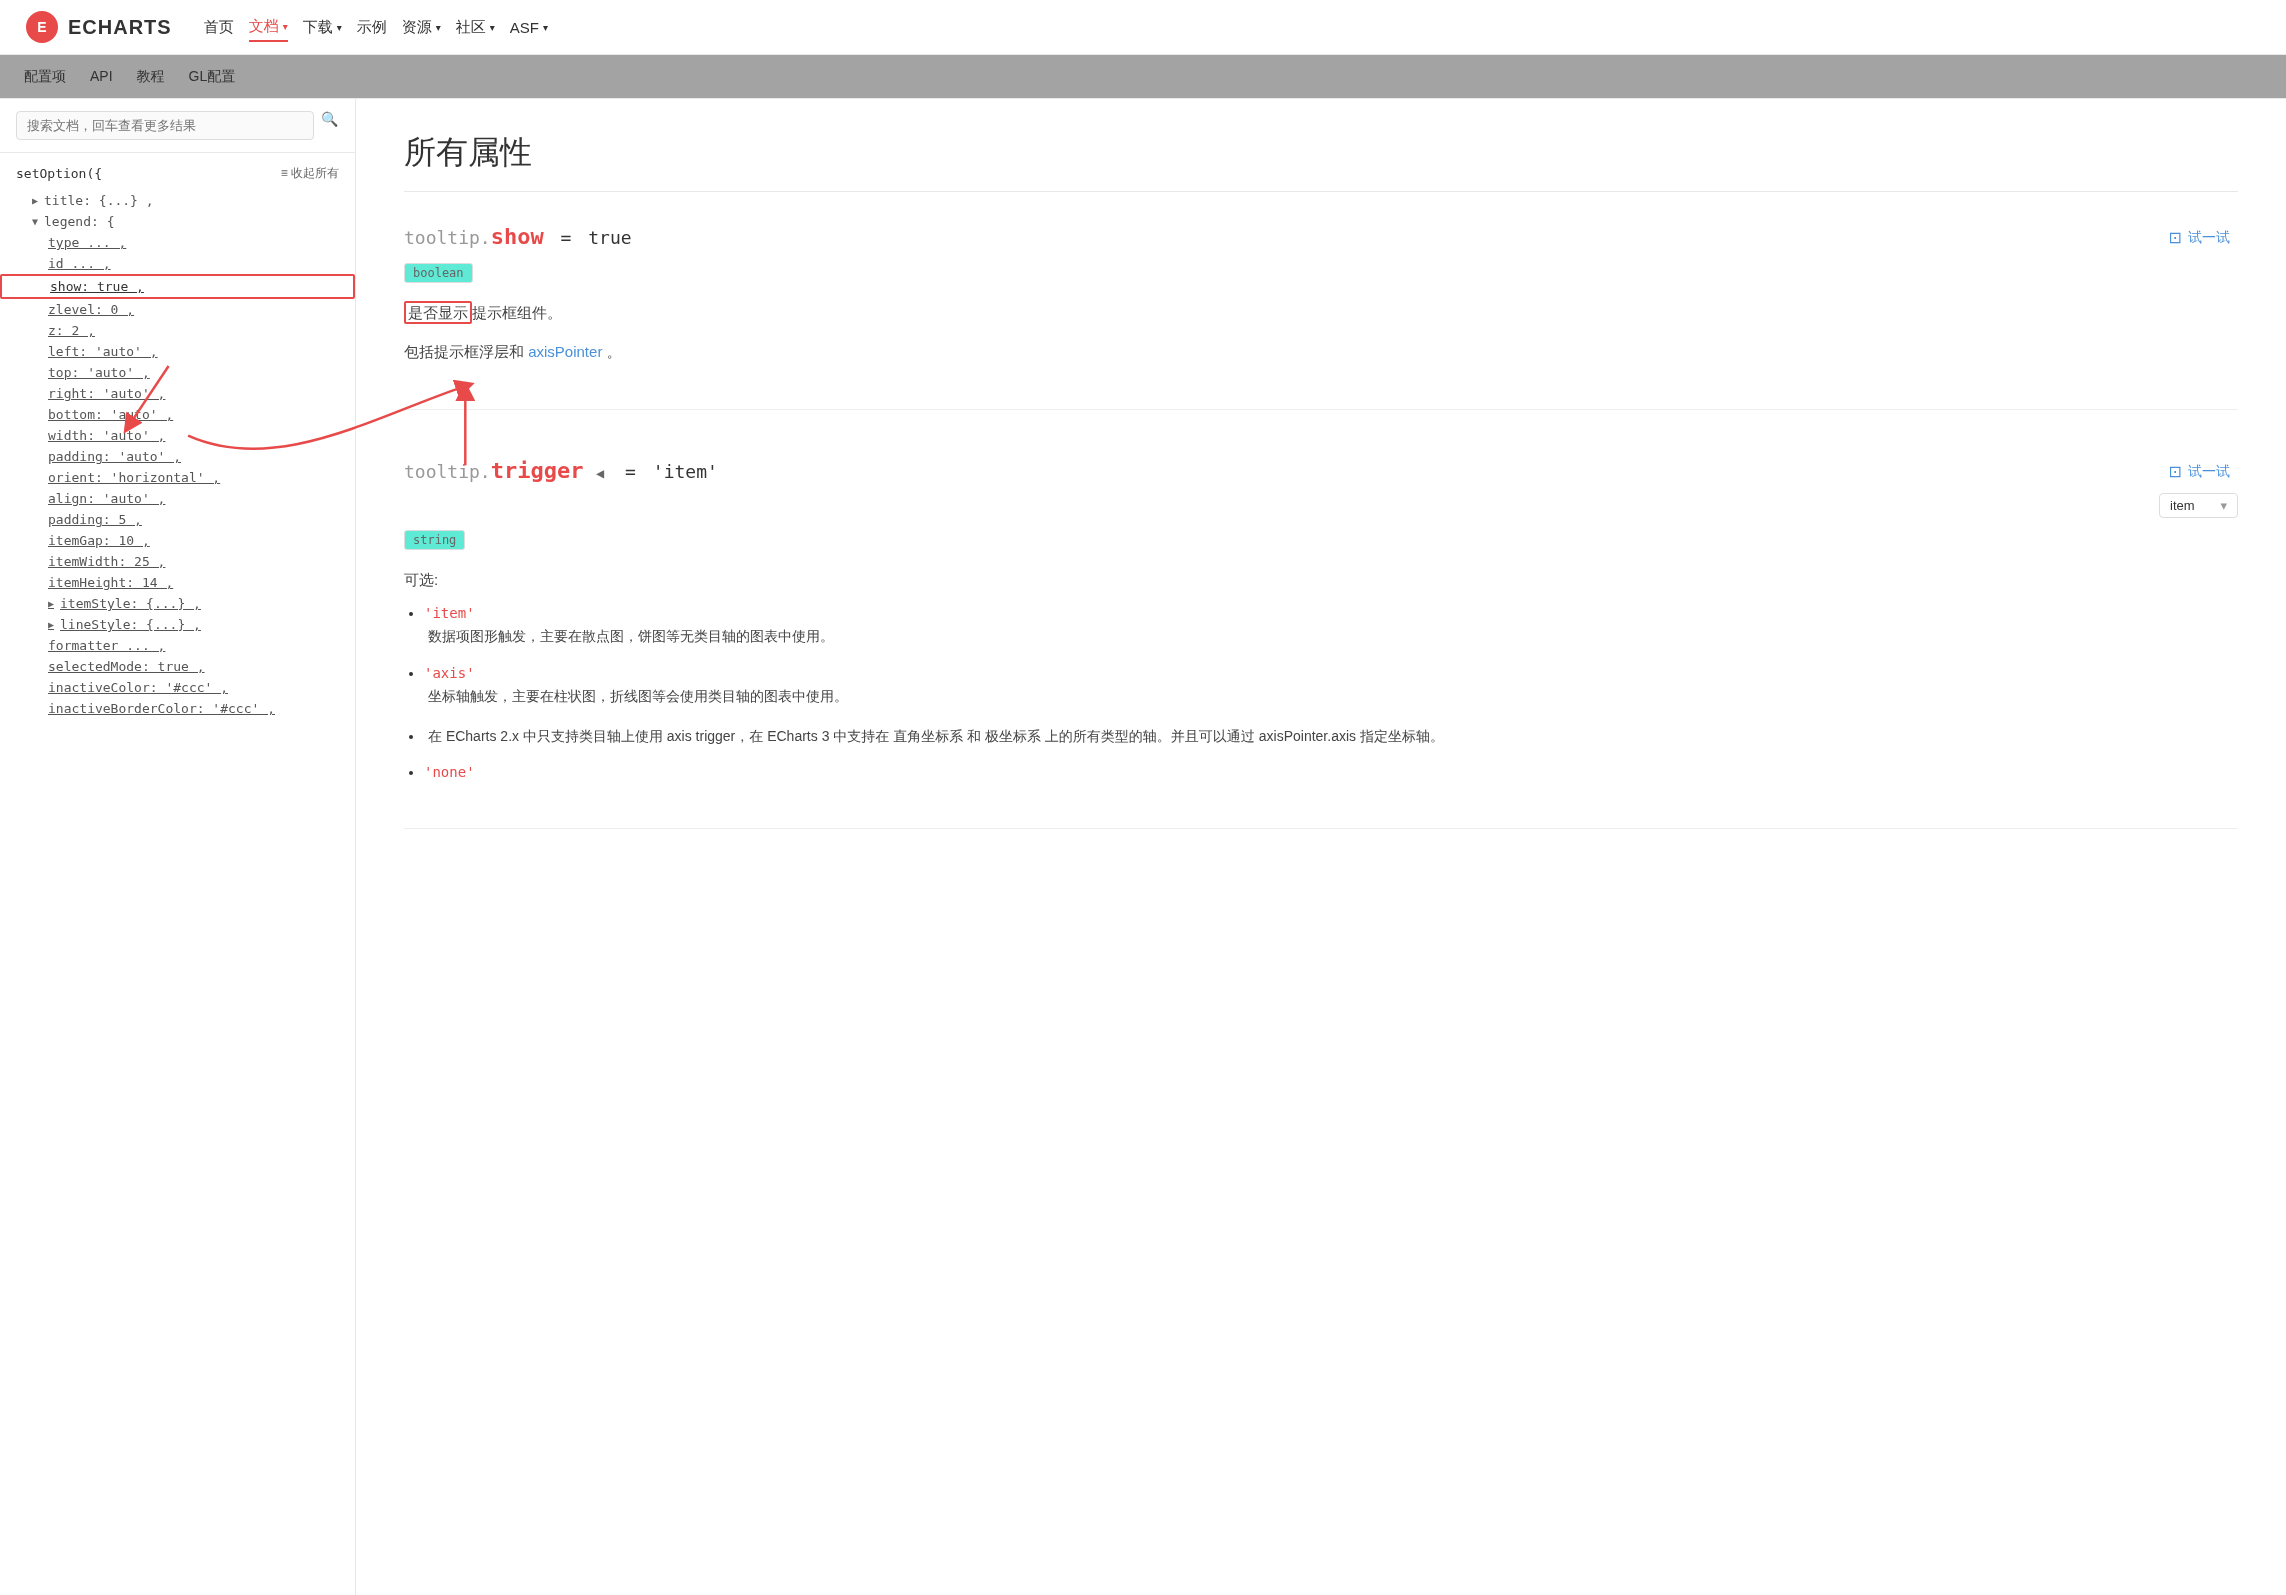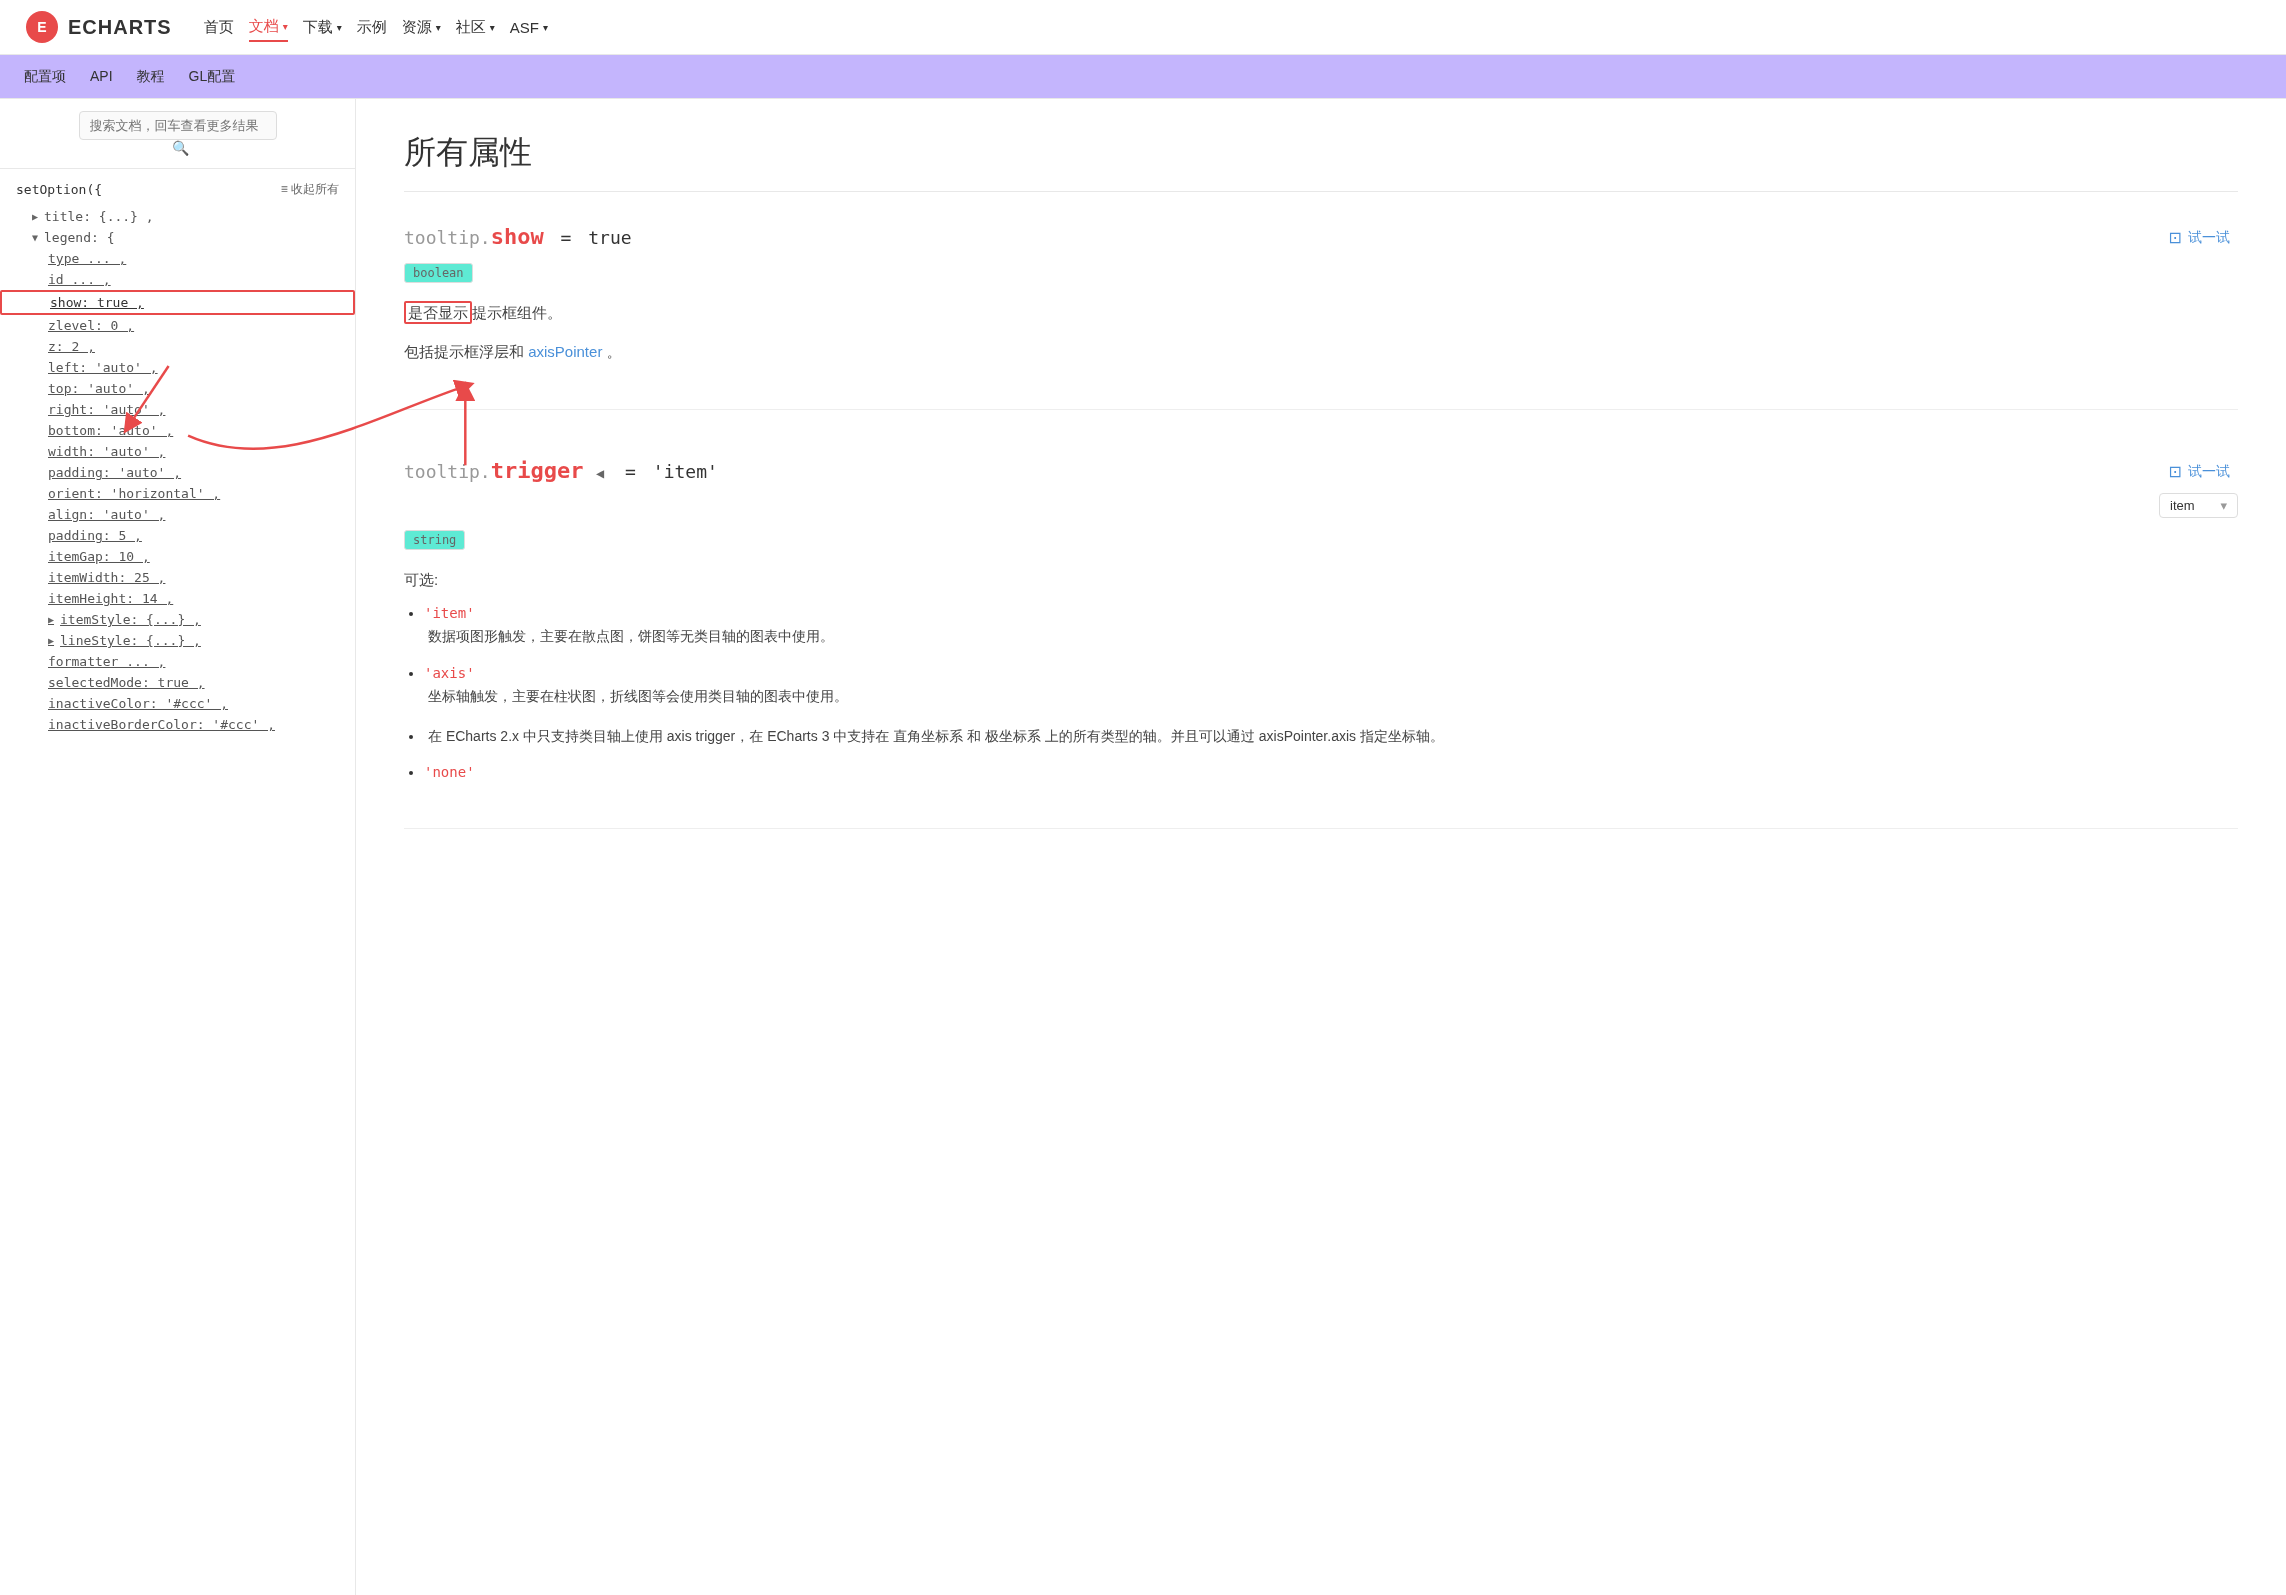--- a/index.html
+++ b/index.html
@@ -47,21 +47,21 @@
       padding: 4px 0;
       display: flex;
       align-items: center;
       gap: 4px;
     }
     .nav-item.active { color: #e84a4a; border-bottom: 2px solid #e84a4a; }
     .nav-item .caret { font-size: 10px; }
 
     
     .sub-nav {
-      background: #c4b5fd;
+      background: #a3a3a3;
       border-bottom: 1px solid #e8e8e8;
       display: flex;
       align-items: center;
       padding: 0 24px;
       height: 44px;
       position: fixed;
       top: 55px; left: 0; right: 0;
       z-index: 99;
     }
     .sub-nav-items {
@@ -89,24 +89,22 @@
       background: #fff;
       border-right: 1px solid #e8e8e8;
       position: fixed;
       top: 99px;
       bottom: 0;
       overflow-y: auto;
       padding-bottom: 20px;
     }
     .sidebar-search {
       display: flex;
-      align-items: center;
       padding: 12px 16px;
       border-bottom: 1px solid #e8e8e8;
-      flex-direction: column;
     }
     .sidebar-search input {
       flex: 1;
       border: 1px solid #ddd;
       border-radius: 4px;
       padding: 6px 10px;
       font-size: 13px;
       color: #999;
       outline: none;
       background: #fafafa;

